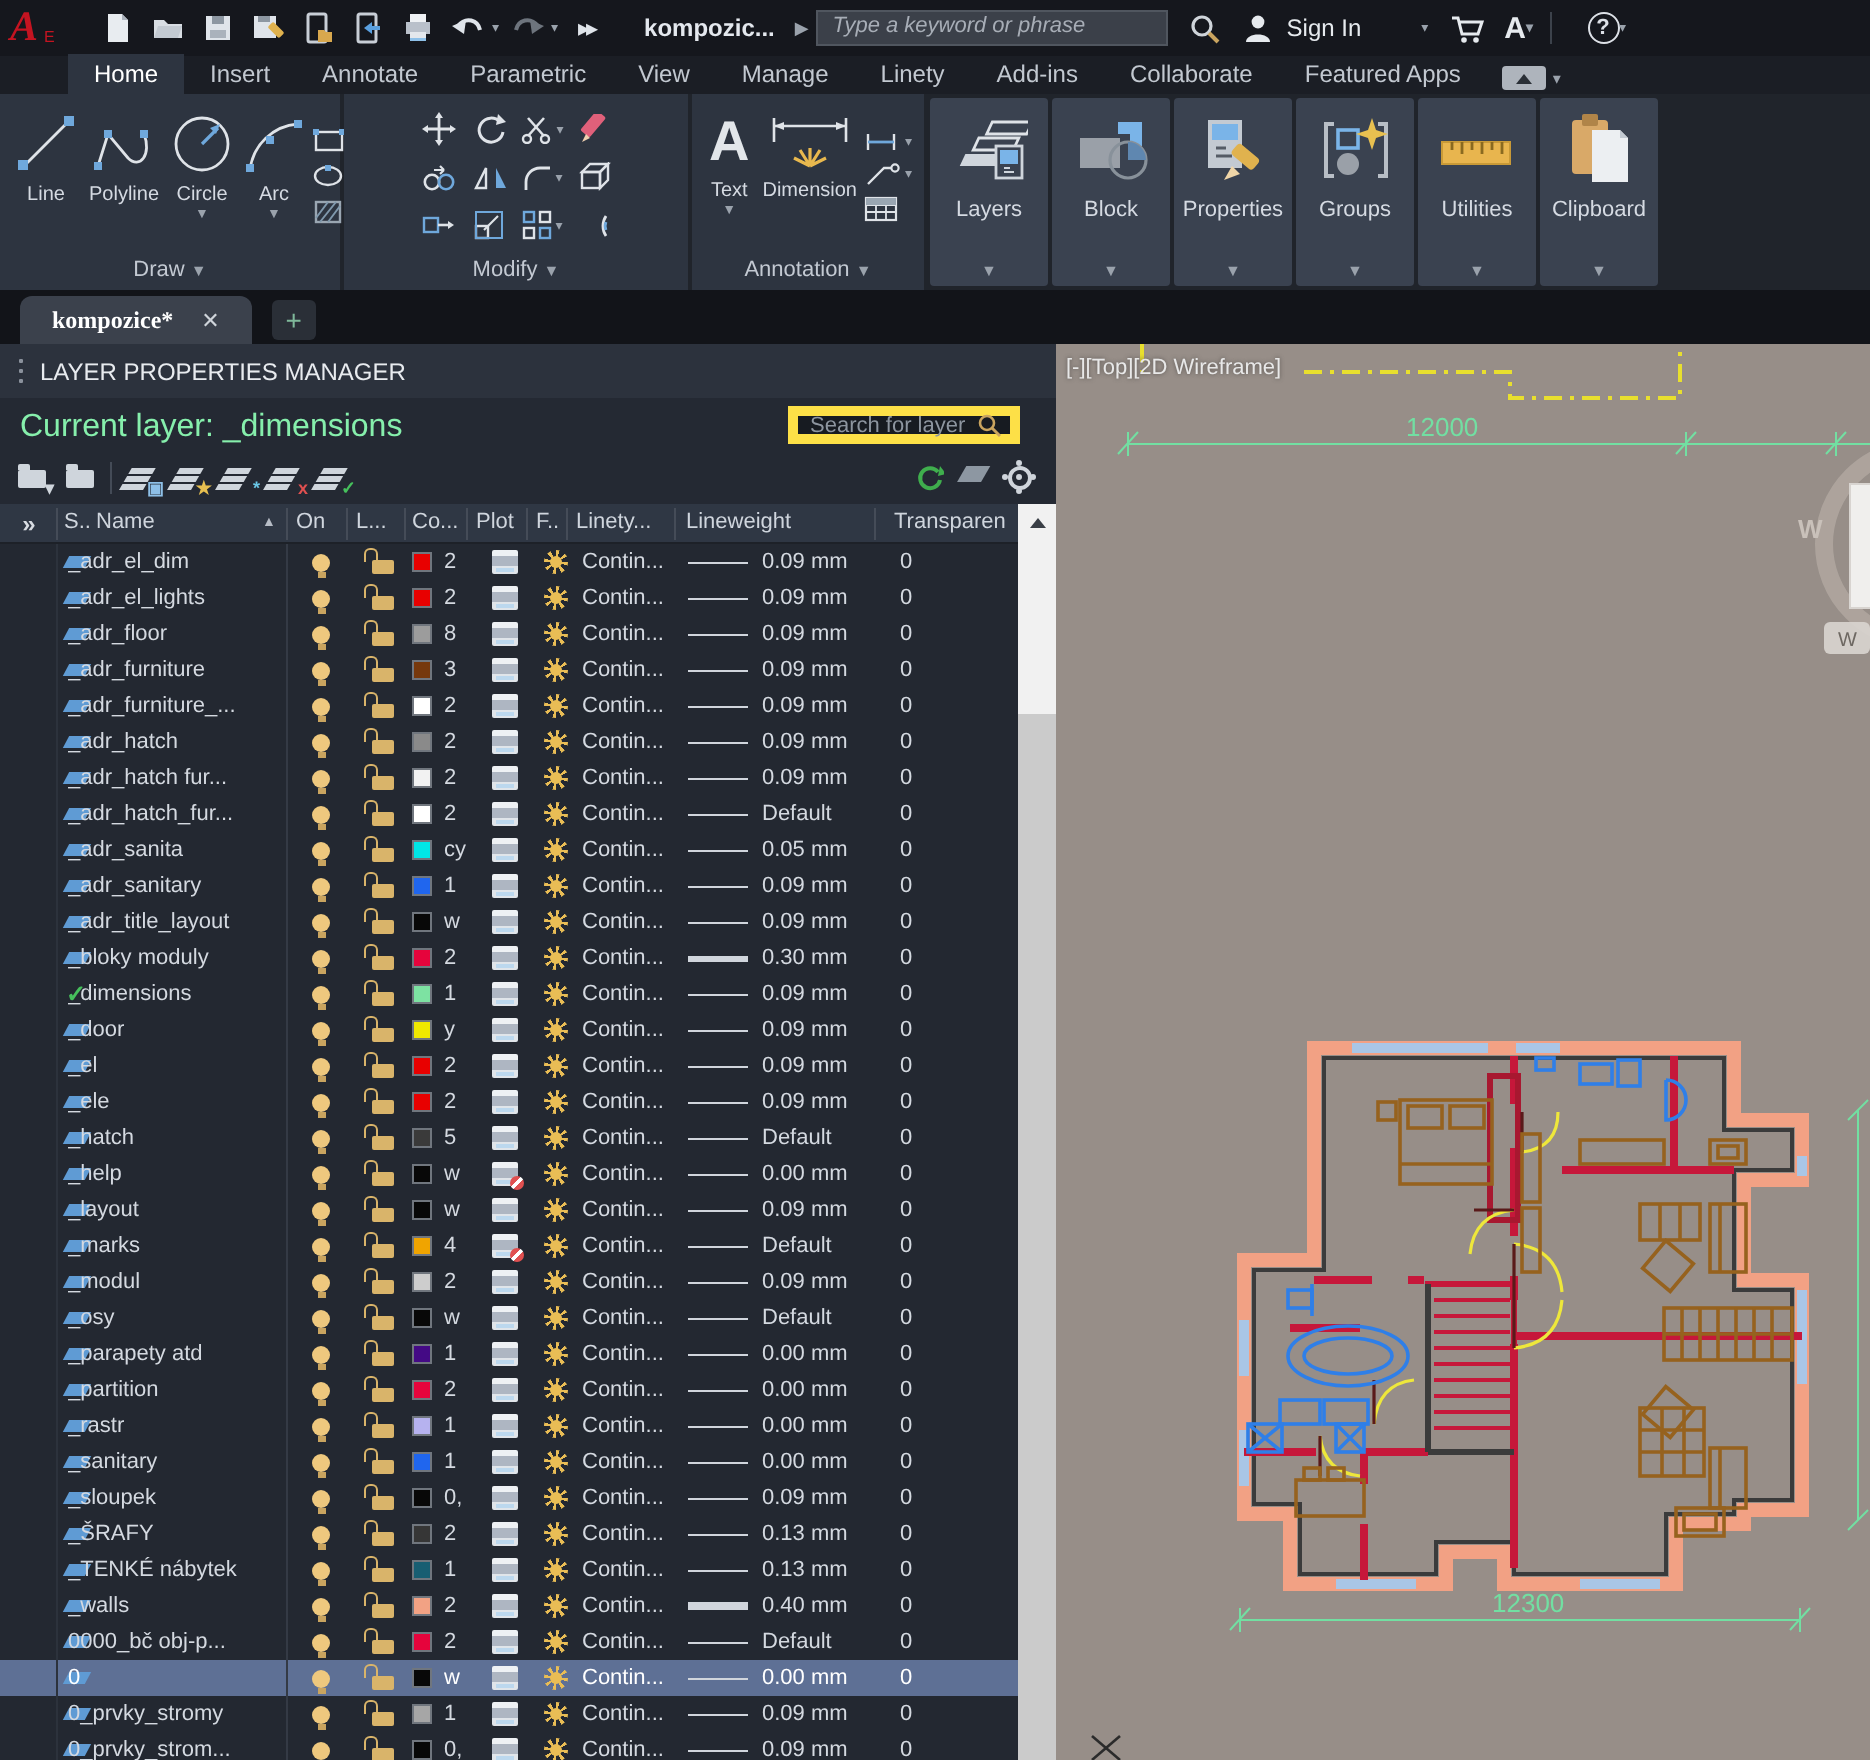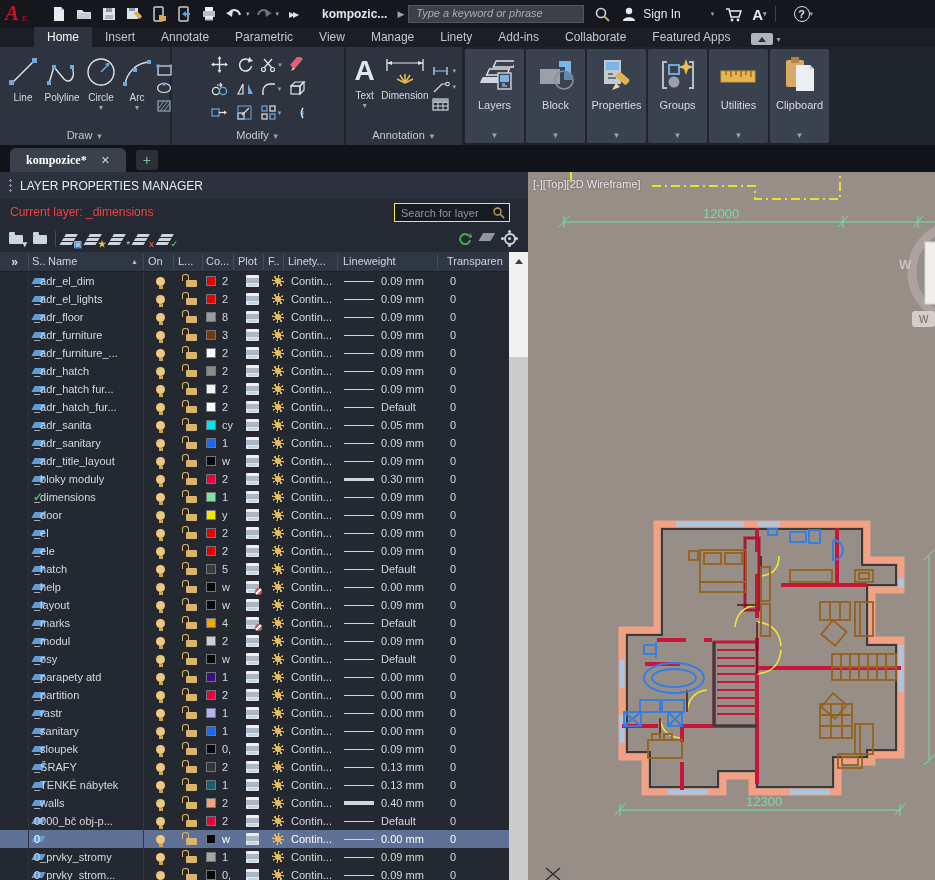--- a/index.html
+++ b/index.html
@@ -57,22 +57,22 @@
   .filetabs{position:absolute;left:0;top:145px;width:935px;height:27px;background:#121419;display:flex;align-items:flex-end;padding-left:6px;gap:2px;}
   .ftab{height:24px;display:flex;align-items:center;padding:0 16px;color:#c8cdd4;font-size:12px;background:#262b33;border-radius:6px 6px 0 0;}
   .ftab.active{background:#3b414c;color:#fff;font-weight:bold;font-family:Liberation Serif, serif;}
   .ftab .fx{margin-left:14px;color:#cfd4da;font-weight:normal;font-size:11px;}
   .fplus{width:22px;height:20px;background:#2a2f37;border-radius:3px;margin-bottom:2px;display:flex;align-items:center;justify-content:center;color:#7fb89a;font-size:14px;}
 
   
   .lpm{position:absolute;left:0;top:172px;width:528px;height:708px;background:#242933;}
   .lpmtitle{position:absolute;left:0;top:0;width:100%;height:27px;background:#2c323d;display:flex;align-items:center;padding-left:8px;color:#e8ebef;font-size:12px;}
   .grip{width:5px;height:15px;margin-right:7px;background:radial-gradient(circle,#8a919c 1px,transparent 1.2px);background-size:5px 5px;}
-  .curlayer{position:absolute;left:10px;top:33px;color:#ef4444;font-size:12px;}
-  .lsearch{position:absolute;right:18px;top:31px;width:116px;height:19px;background:#171b21;border:1px solid #fde047;display:flex;align-items:center;padding:0 4px;}
+  .curlayer{position:absolute;left:10px;top:33px;color:#86efac;font-size:16px;}
+  .lsearch{position:absolute;right:18px;top:31px;width:116px;height:19px;background:#171b21;border:5px solid #fde047;display:flex;align-items:center;padding:0 4px;}
   .lsearch input{flex:1;background:transparent;border:none;outline:none;color:#9aa2ac;font-size:11px;width:80px;font-family:"Liberation Sans",sans-serif;}
   .lsearch input::placeholder{color:#8d959f;}
 
   .ltoolbar{position:absolute;left:4px;top:56px;height:22px;display:flex;align-items:center;}
   .tbtn{width:24px;height:20px;position:relative;display:flex;align-items:center;justify-content:center;}
   .tsep{width:1px;height:16px;background:#444b57;margin:0 3px;}
   .stk{position:relative;width:12px;height:3px;background:#cfd5dc;transform:skewX(-30deg);box-shadow:0 4px 0 #cfd5dc,0 8px 0 #cfd5dc;margin-top:-8px;}
   .badge{position:absolute;right:1px;bottom:0px;font-size:9px;line-height:9px;font-weight:bold;transform:none;}
   .fold{position:relative;width:14px;height:9px;background:#cfd5dc;border-radius:1px;}
   .fold:before{content:'';position:absolute;left:0;top:-3px;width:6px;height:3px;background:#cfd5dc;border-radius:1px 1px 0 0;}

